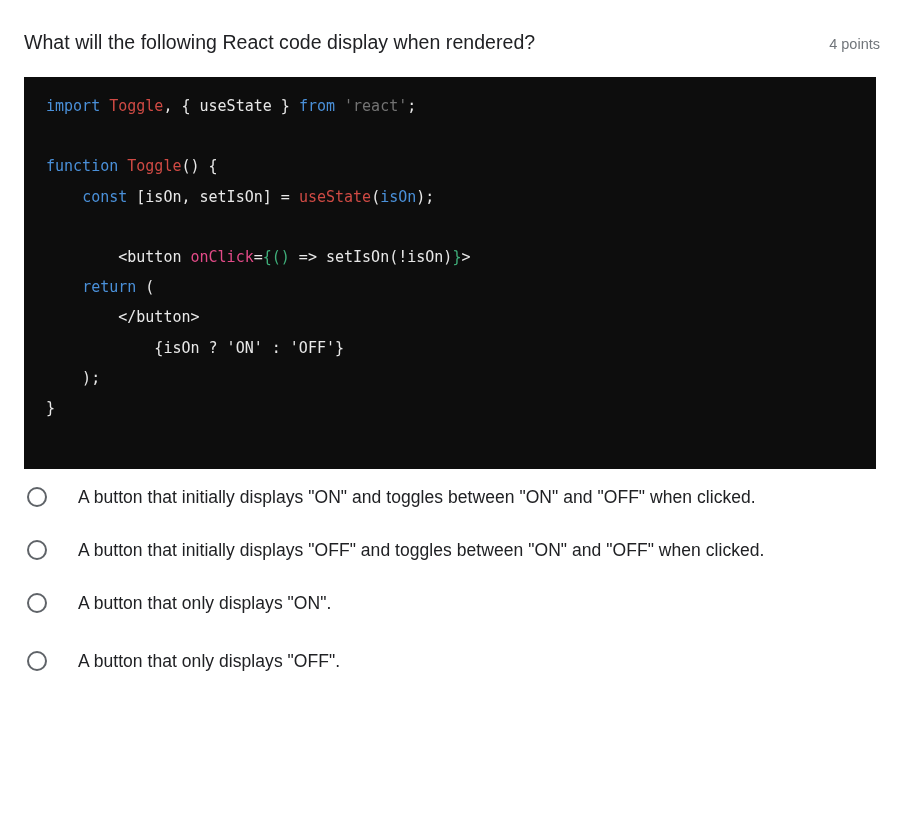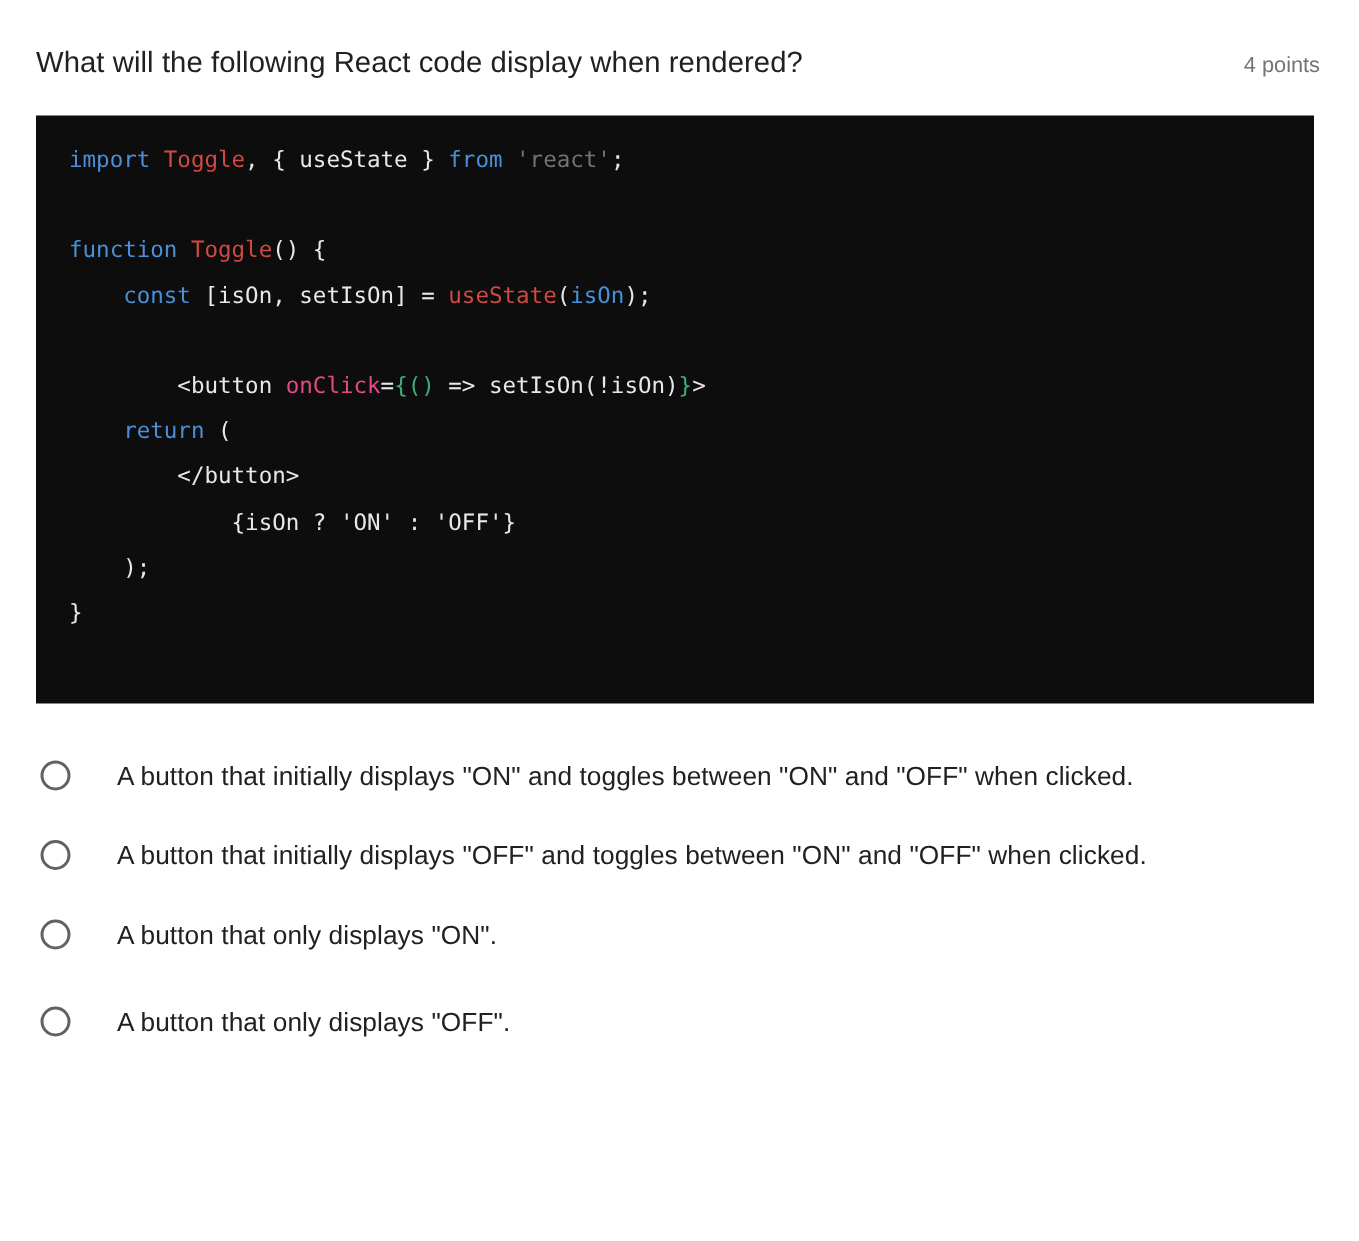--- a/index.html
+++ b/index.html
@@ -68,21 +68,21 @@
 
   .tok-kw      { color: #4a90d9; }
   .tok-ident   { color: #cf4a44; }
   .tok-str     { color: #737373; }
   .tok-attr    { color: #e24a87; }
   .tok-brace   { color: #3fae7a; }
   .tok-plain   { color: #e8e8e8; }
 
   
   .options {
-    margin: 32px 0 0 0;
+    margin: 12px 0 0 0;
     padding: 0 14px 0 0;
   }
   .option-row {
     display: flex;
     align-items: flex-start;
     padding: 0 0 0 8px;
     margin-bottom: 17px;
     min-height: 36px;
   }
   .option-row.single { margin-bottom: 22px; }

